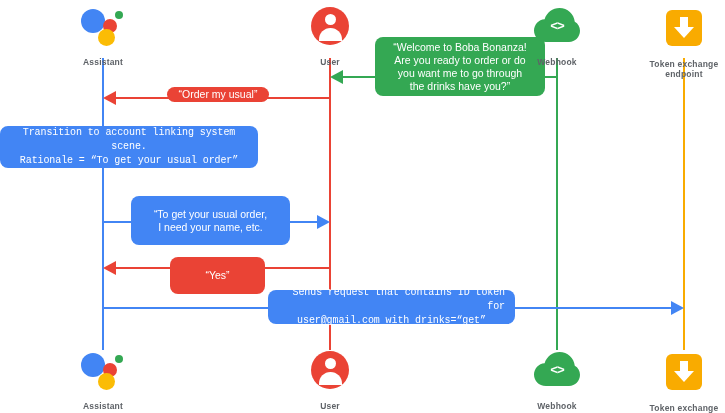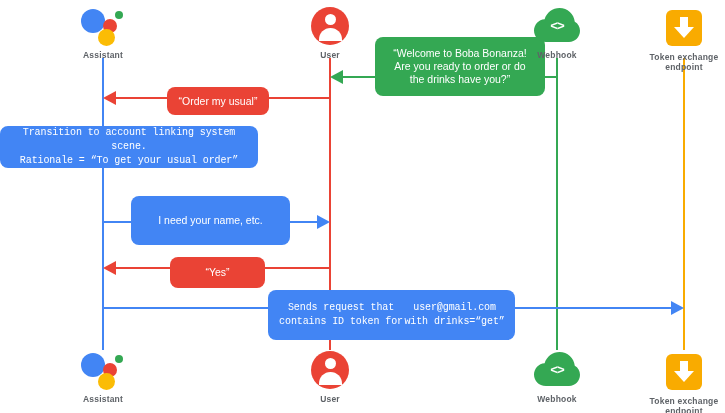--- a/index.html
+++ b/index.html
@@ -18,21 +18,21 @@
 
   
   .actor {
     position: absolute;
     width: 120px;
     margin-left: -60px;
     text-align: center;
     pointer-events: none;
   }
   .actor-label {
-    margin-top: 2px;
+    margin-top: 9px;
     font-size: 8.5px;
     font-weight: bold;
     color: #5f6368;
     letter-spacing: .2px;
     line-height: 10px;
   }
   .icon-wrap {
     height: 44px;
     display: flex;
     align-items: center;
@@ -159,49 +159,51 @@
   <div class="lifeline" style="left:103px; top:58px; height:292px; background:#4285F4;"></div>
   <div class="lifeline" style="left:330px; top:58px; height:292px; background:#EA4335;"></div>
   <div class="lifeline" style="left:557px; top:58px; height:292px; background:#34A853;"></div>
   <div class="lifeline" style="left:684px; top:58px; height:292px; background:#F9AB00;"></div>
 
   <div class="msg-line" style="left:336px; top:76px; width:221px; background:#34A853;"></div>
   <div class="arrow-head-l" style="left:330px; top:70px; color:#34A853;"></div>
   <div class="bubble chat b-green" style="left:375px; top:37px; width:170px; height:59px; flex-direction:column;">
     <span>“Welcome to Boba Bonanza!</span>
     <span>Are you ready to order or do</span>
+    <span>you want me to go through</span>
     <span>the drinks have you?”</span>
   </div>
 
   <div class="msg-line" style="left:109px; top:97px; width:221px; background:#EA4335;"></div>
   <div class="arrow-head-l" style="left:103px; top:91px; color:#EA4335;"></div>
-  <div class="bubble chat b-red" style="left:167px; top:87px; width:102px; height:28px;">
+  <div class="bubble chat b-red" style="left:167px; top:87px; width:102px; height:15px;">
     <span>“Order my usual”</span>
   </div>
 
   <div class="bubble note b-blue" style="left:0px; top:126px; width:258px; height:42px; flex-direction:column;">
     <span>Transition to account linking system scene.</span>
     <span>Rationale = “To get your usual order”</span>
   </div>
 
   <div class="msg-line" style="left:103px; top:221px; width:221px; background:#4285F4;"></div>
   <div class="arrow-head-r" style="left:317px; top:215px; color:#4285F4;"></div>
   <div class="bubble chat b-blue" style="left:131px; top:196px; width:159px; height:49px; flex-direction:column;">
+    <span>“To get your usual order,</span>
     <span>I need your name, etc.</span>
   </div>
 
   <div class="msg-line" style="left:109px; top:267px; width:221px; background:#EA4335;"></div>
   <div class="arrow-head-l" style="left:103px; top:261px; color:#EA4335;"></div>
-  <div class="bubble chat b-red" style="left:170px; top:257px; width:95px; height:31px;">
+  <div class="bubble chat b-red" style="left:170px; top:257px; width:95px; height:37px;">
     <span>“Yes”</span>
   </div>
 
   <div class="msg-line" style="left:103px; top:307px; width:578px; background:#4285F4;"></div>
   <div class="arrow-head-r" style="left:671px; top:301px; color:#4285F4;"></div>
-  <div class="bubble note b-blue" style="left:268px; top:290px; width:247px; height:50px; flex-direction:row;">
+  <div class="bubble note b-blue" style="left:268px; top:290px; width:247px; height:34px; flex-direction:column;text-align:right;">
     <span>Sends request that contains ID token for</span>
     <span>user@gmail.com with drinks=“get”</span>
   </div>
 
   <div class="actor" style="left:103px; top:4px;">
     <div class="icon-wrap">
       <div class="assistant-logo">
         <i class="dot-blue"></i>
         <i class="dot-red"></i>
         <i class="dot-yellow"></i>

